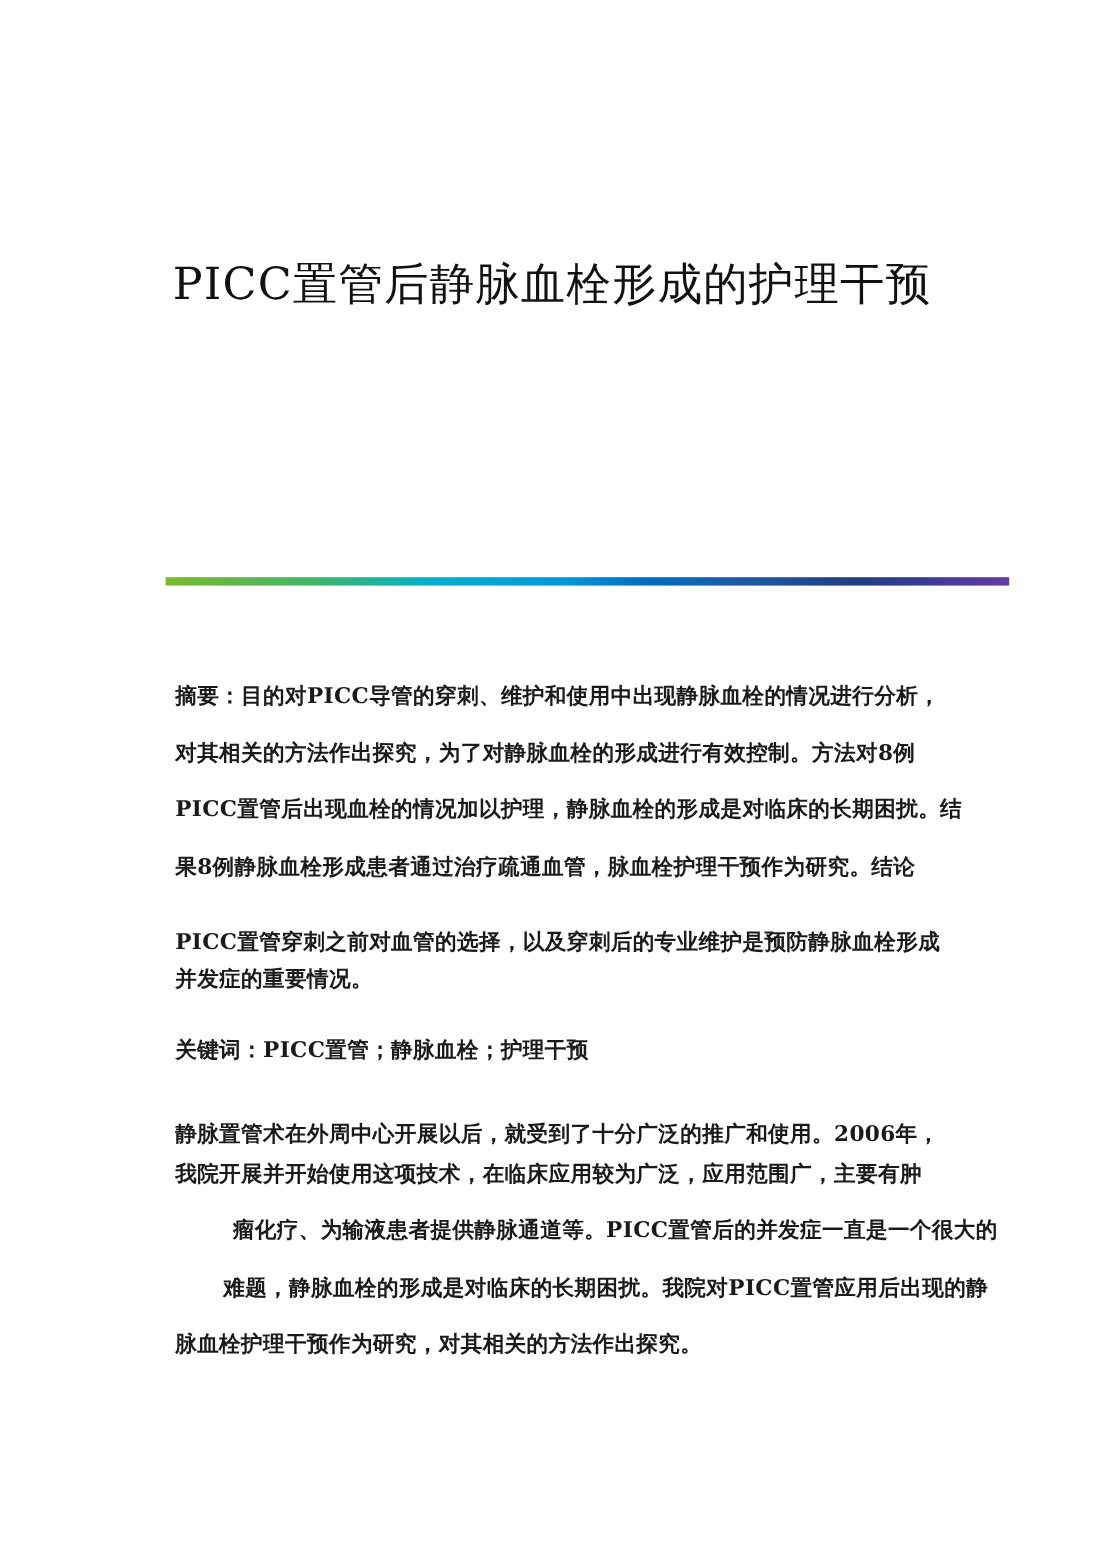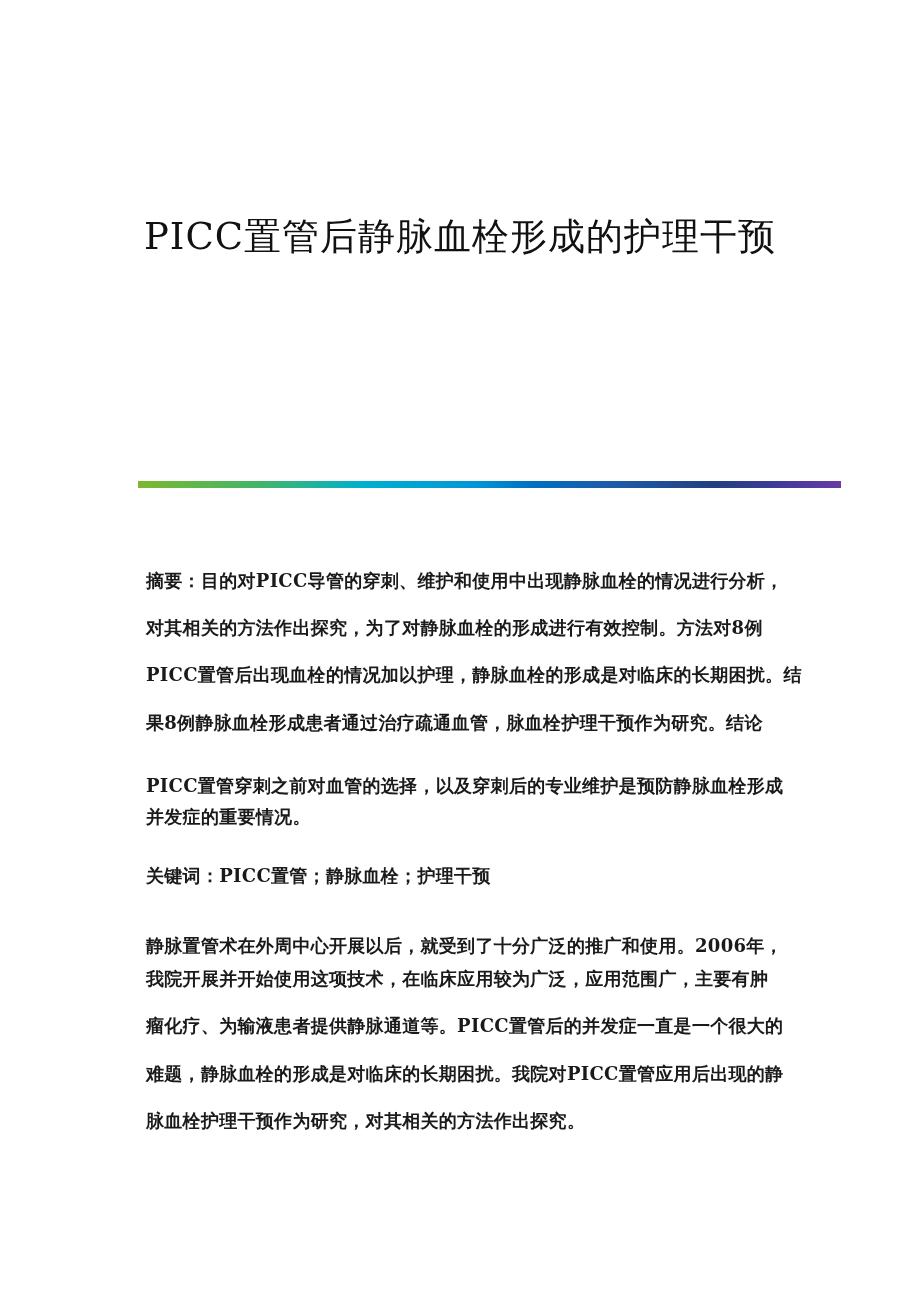--- a/index.html
+++ b/index.html
@@ -91,18 +91,18 @@
     <div class="body-line" style="top:805px;">并发症的重要情况。</div>
   </section>
 
   <section>
     <div class="body-line" style="top:864px;">关键词：PICC置管；静脉血栓；护理干预</div>
   </section>
 
   <section>
     <div class="body-line" style="top:920px;margin-top:14px;">静脉置管术在外周中心开展以后，就受到了十分广泛的推广和使用。2006年，</div>
     <div class="body-line" style="top:967px;text-align:center;">我院开展并开始使用这项技术，在临床应用较为广泛，应用范围广，主要有肿</div>
-    <div class="body-line" style="top:1014px;">瘤化疗、为输液患者提供静脉通道等。PICC置管后的并发症一直是一个很大的</div>
-    <div class="body-line" style="top:1062px;">难题，静脉血栓的形成是对临床的长期困扰。我院对PICC置管应用后出现的静</div>
+    <div class="body-line" style="top:1014px;margin-left:48px;">瘤化疗、为输液患者提供静脉通道等。PICC置管后的并发症一直是一个很大的</div>
+    <div class="body-line" style="top:1062px;margin-left:40px;">难题，静脉血栓的形成是对临床的长期困扰。我院对PICC置管应用后出现的静</div>
     <div class="body-line" style="top:1109px;text-align:center;">脉血栓护理干预作为研究，对其相关的方法作出探究。</div>
   </section>
 
 </div>
 
 </body></html>

